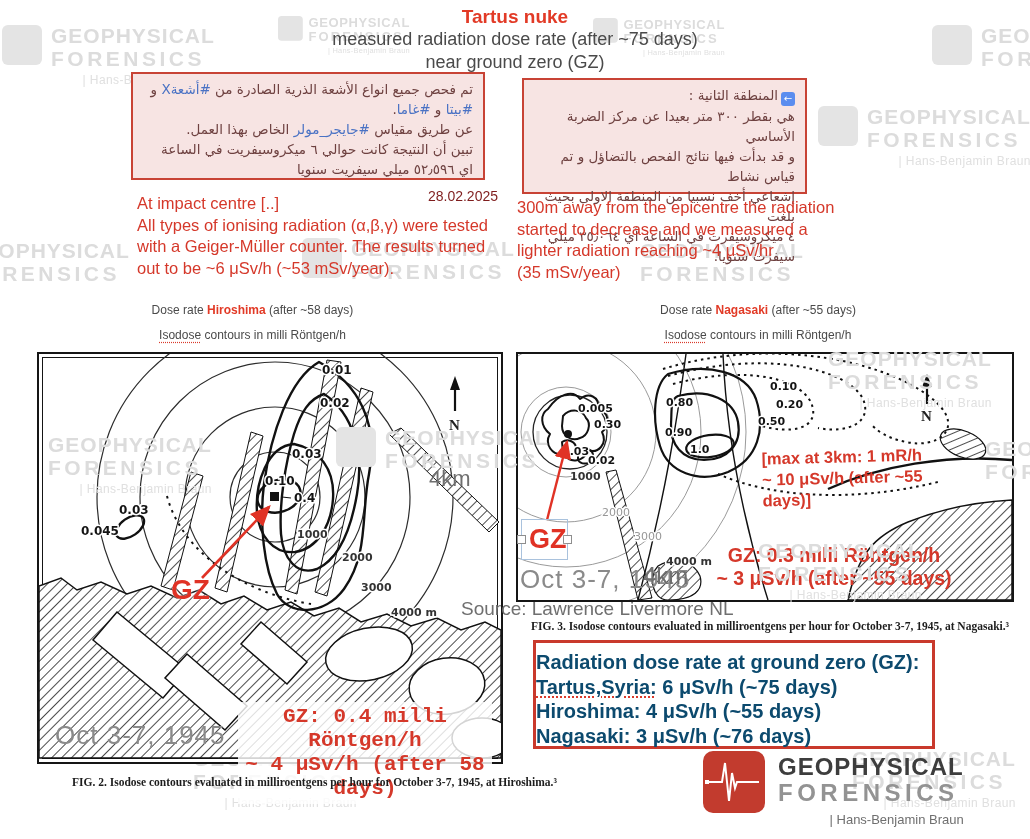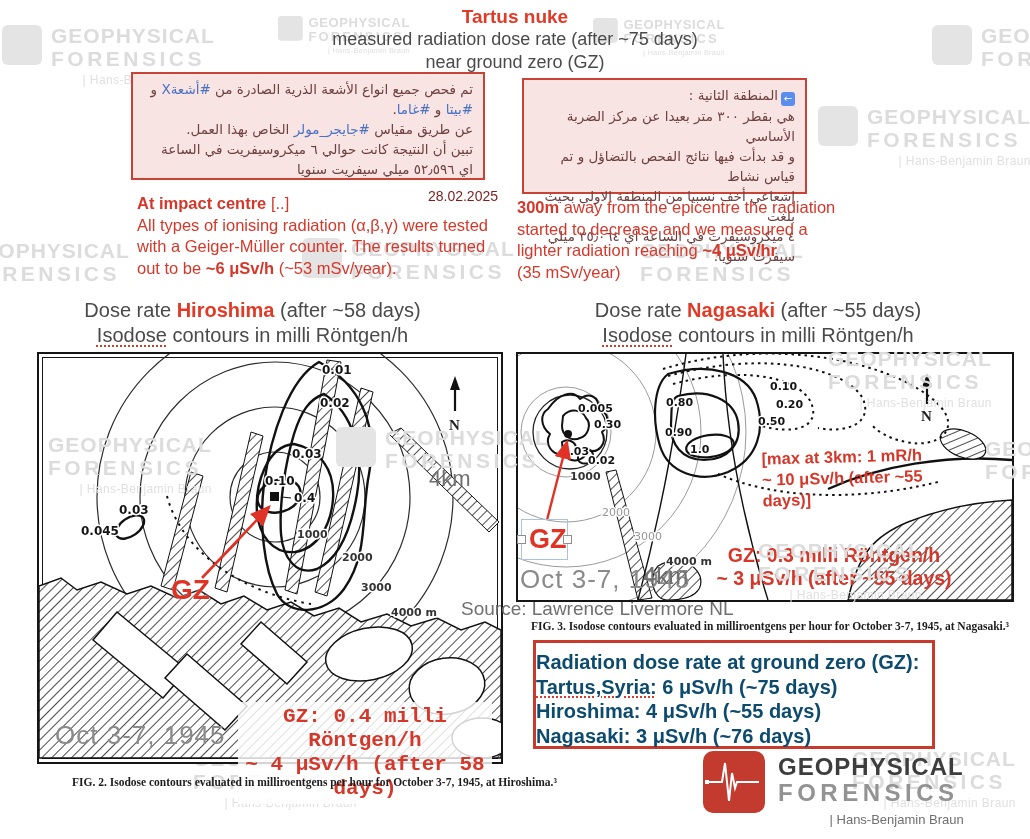--- a/index.html
+++ b/index.html
@@ -20,24 +20,24 @@
   
   .abox{position:absolute;background:#f7e4e3;border:2.5px solid #c84335;z-index:1;
         direction:rtl;text-align:right;font-family:"DejaVu Sans",sans-serif;
         font-size:13.5px;line-height:20px;color:#6e4140;padding:5px 10px 4px 8px;}
   .seg-tag{color:#4a72c4;}
   .seg-icon{display:inline-block;width:14px;height:14px;background:#5b8def;border-radius:3px;
             color:#fff;font-size:10px;line-height:14px;text-align:center;vertical-align:-2px;margin-left:3px;
             font-family:"DejaVu Sans",sans-serif;}
   
   .rnote{position:absolute;color:#d5382a;font-size:16.5px;line-height:21.5px;z-index:1;}
-  .rnote b{font-weight:bold;}
+  .rnote b{font-weight:normal;}
   .datebox{position:absolute;font-size:14px;color:#7f1d1d;z-index:1;}
   
-  .mhead{position:absolute;text-align:center;font-size:20px;color:#4a4a4a;line-height:25px;z-index:1;}
+  .mhead{position:absolute;text-align:center;font-size:12px;color:#4a4a4a;line-height:25px;z-index:1;}
   .mhead .city{color:#e23a26;font-weight:bold;}
   .sq{text-decoration:underline;text-decoration-style:dotted;text-decoration-color:#d93a2b;text-underline-offset:3px;}
   
   .map{position:absolute;border:2px solid #151515;background:#fff;z-index:1;}
   .map.dbl::before{content:"";position:absolute;inset:3px;border:1.5px solid #151515;pointer-events:none;}
   .map svg{position:absolute;left:0;top:0;}
   .cl{font:bold 12px "DejaVu Sans",sans-serif;fill:#141414;paint-order:stroke;stroke:#fff;stroke-width:3px;}
   .rl{font:bold 11px "DejaVu Sans",sans-serif;fill:#333;paint-order:stroke;stroke:#fff;stroke-width:3px;}
   .rl.gray{fill:#979797;font-weight:normal;}
   .nlet{font:bold 15px "Liberation Serif",serif;fill:#222;}

